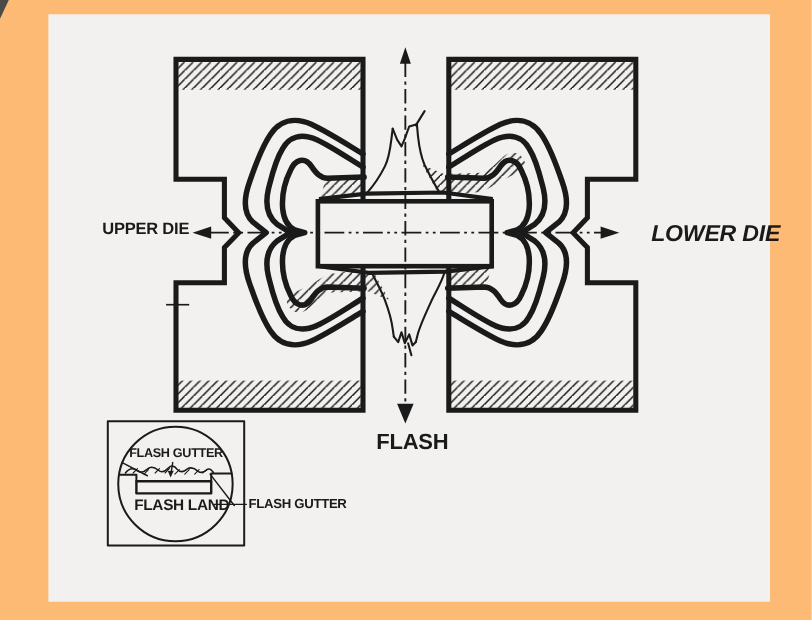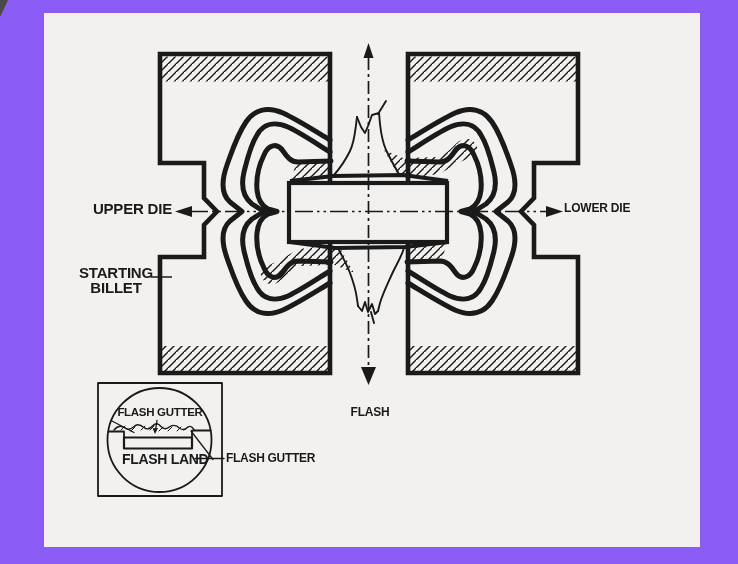--- a/index.html
+++ b/index.html
@@ -1,24 +1,24 @@
 <!DOCTYPE html>
 <html><head>
 <meta charset="utf-8">
 <style>
   html,body{margin:0;padding:0;background:#fcfcfb;}
   .stage{position:relative;width:738px;height:564px;overflow:hidden;
-         font-family:"Liberation Sans",sans-serif;background:#8b5cf6;}
+         font-family:"Liberation Sans",sans-serif;background:#fdba74;}
   .stage svg{position:absolute;left:0;top:0;}
   .lbl{position:absolute;font-weight:700;color:#1a1a1a;white-space:nowrap;
        letter-spacing:-0.2px;line-height:1;}
   .lbl-upper-die{left:72px;top:201px;width:100px;text-align:right;font-size:15px;}
-  .lbl-lower-die{left:564px;top:202px;font-size:12px;}
+  .lbl-lower-die{left:592px;top:202px;font-size:21px;font-style:italic;}
   .lbl-billet{left:74px;top:266px;width:84px;text-align:center;font-size:15px;line-height:14.5px;}
-  .lbl-flash{left:342px;top:406px;width:56px;text-align:center;font-size:12px;}
+  .lbl-flash{left:342px;top:392px;width:56px;font-size:20px;}
   .lbl-inset-top{left:114px;top:407px;width:92px;text-align:center;font-size:11.5px;letter-spacing:-0.3px;}
   .lbl-inset-land{left:122px;top:452px;font-size:14px;letter-spacing:-0.3px;}
   .lbl-inset-right{left:226px;top:452px;font-size:12px;letter-spacing:-0.3px;}
 </style>
 </head>
 <body>
 
 <div class="stage">
 
 <svg width="738" height="564" viewBox="0 0 738 564">
@@ -143,22 +143,18 @@
     <path d="M112,421 L134,432.5" stroke-width="1.3"></path>
     <path d="M157,420.5 L155.5,430" stroke-width="1.3"></path>
     <polygon points="155,434 152.6,428.2 158,428" fill="#1a1a1a" stroke="none"></polygon>
     <path d="M191,431 L213,459.5" stroke-width="1.3"></path>
     <path d="M195,458.5 L224,458.5" stroke-width="1.3"></path>
   </g>
 </svg>
 
 <div class="lbl lbl-upper-die">UPPER DIE</div>
 <div class="lbl lbl-lower-die">LOWER DIE</div>
-<div class="lbl lbl-billet">
-  <div>STARTING</div>
-  <div>BILLET</div>
-</div>
 <div class="lbl lbl-flash">FLASH</div>
 <div class="lbl lbl-inset-top">FLASH GUTTER</div>
 <div class="lbl lbl-inset-land">FLASH LAND</div>
 <div class="lbl lbl-inset-right">FLASH GUTTER</div>
 
 </div>
 
 </body></html>

